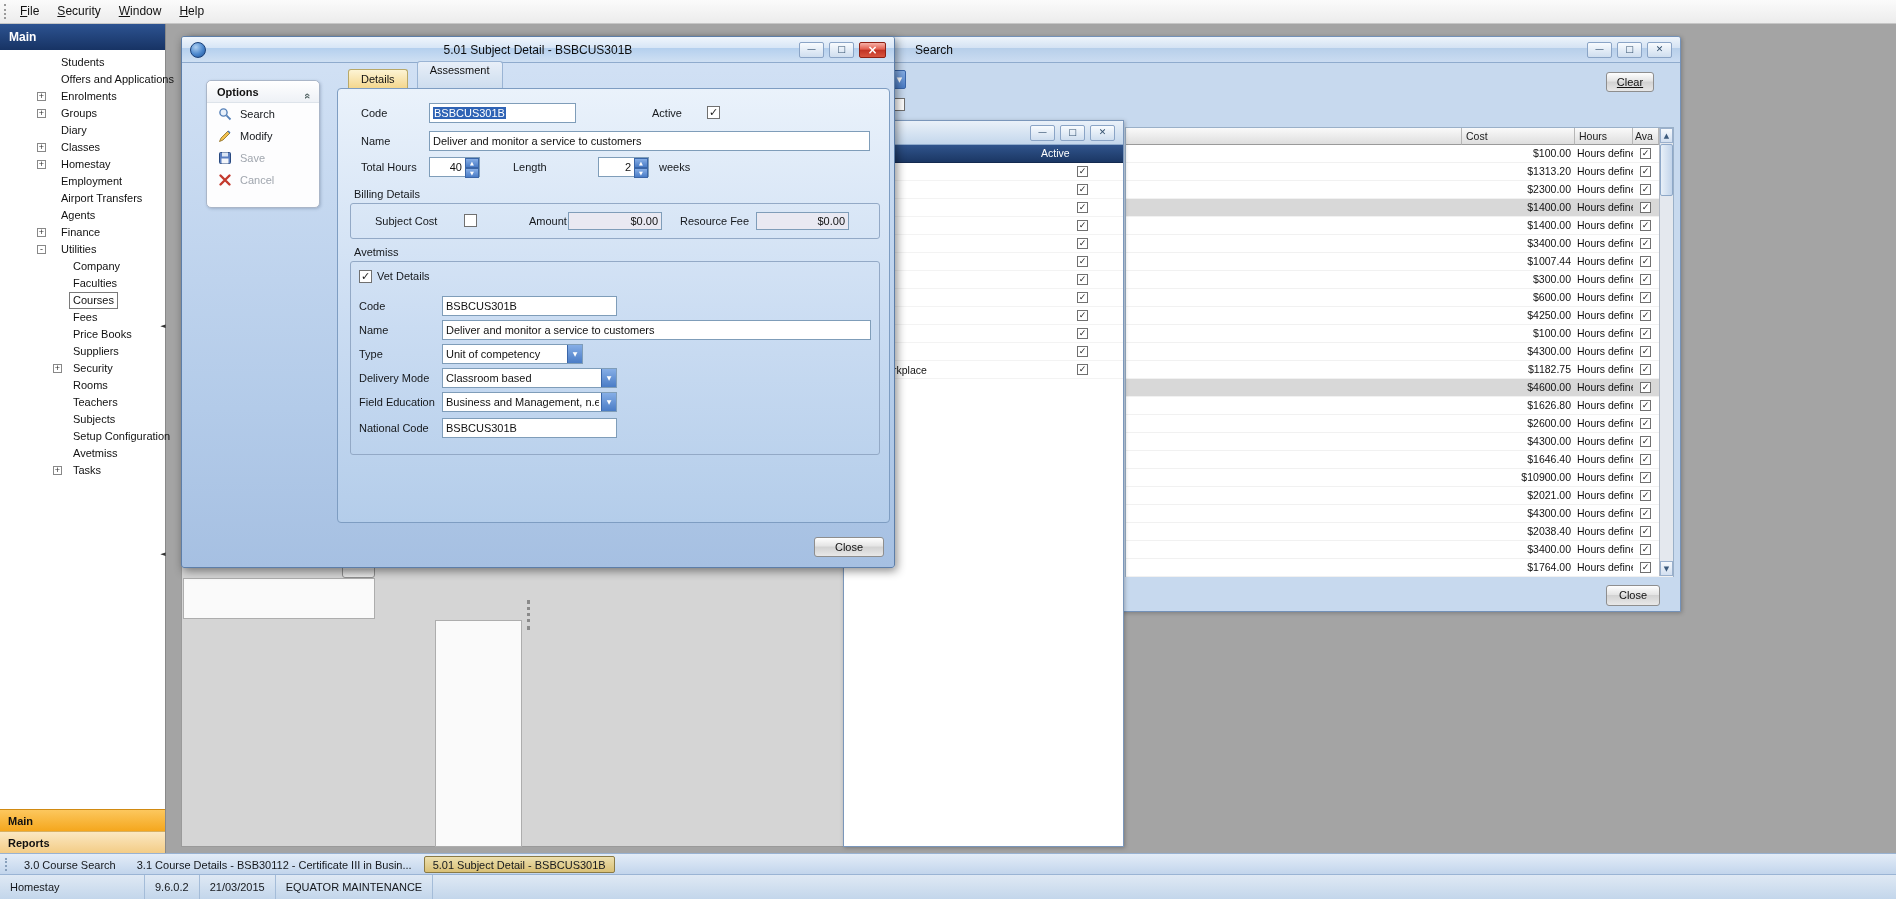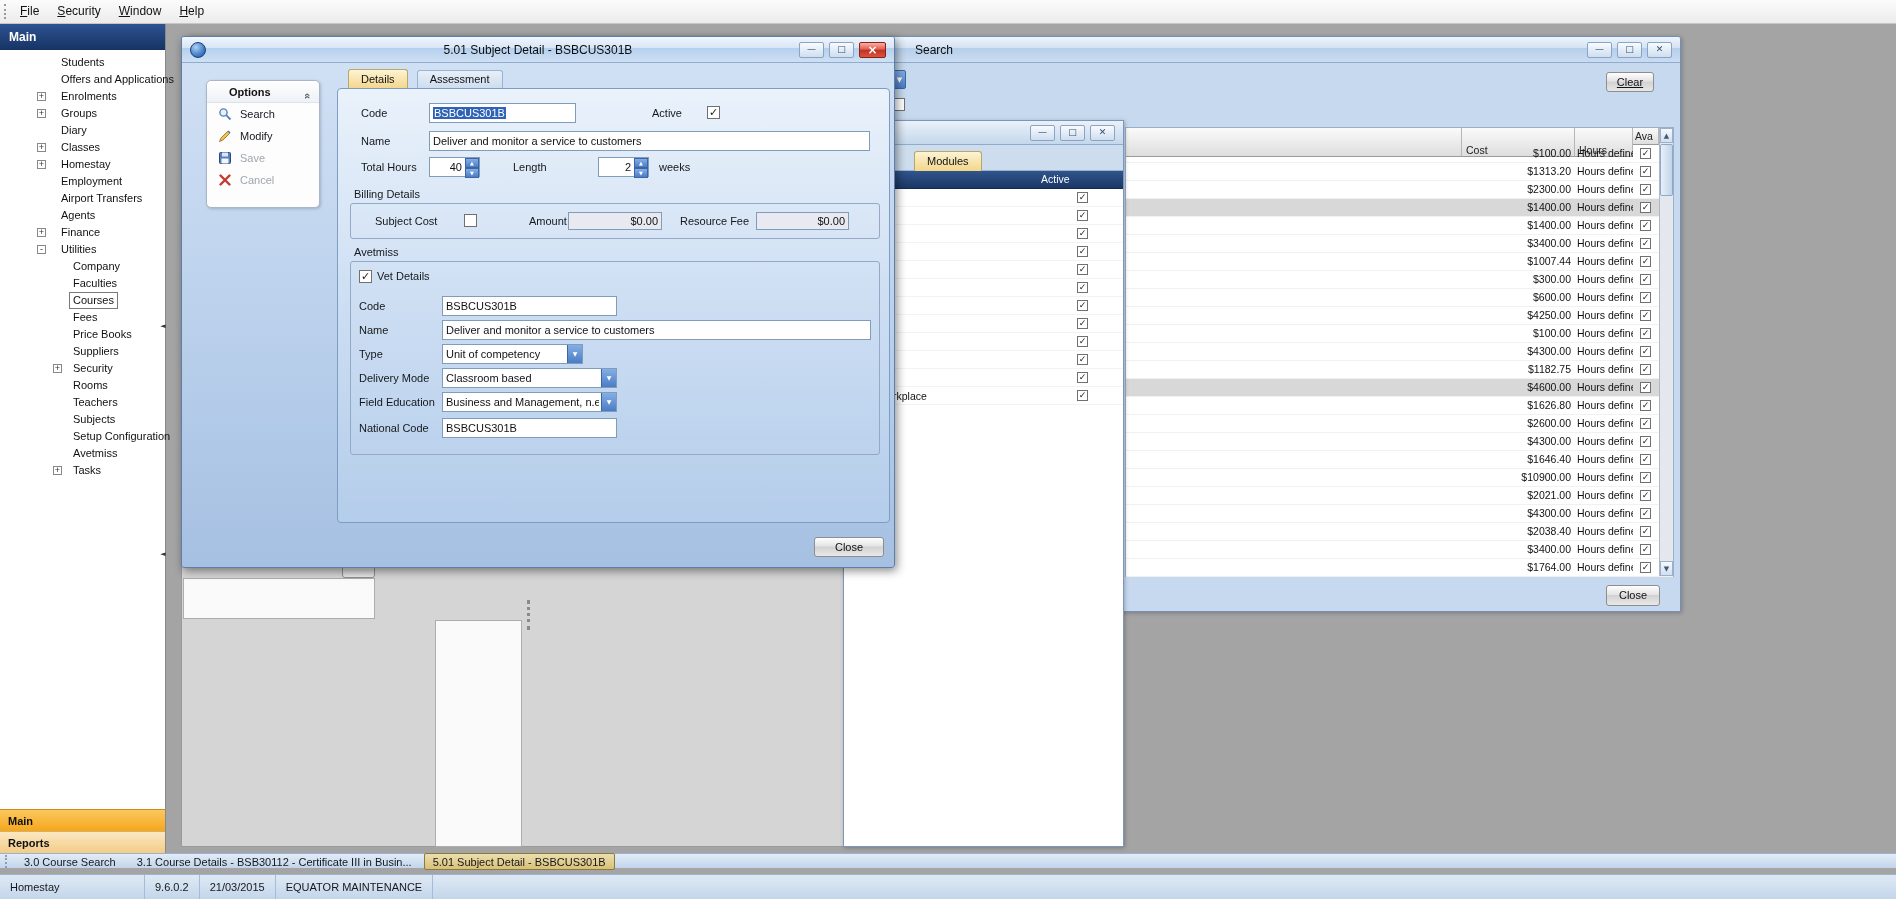--- a/index.html
+++ b/index.html
@@ -48,34 +48,34 @@
 .wbtn.close-red { background:linear-gradient(#f6b1a8,#e25d4e 45%,#c03223 50%,#d8543f);
   border-color:#8d2014; color:#fff; font-size:12px; font-weight:bold; width:27px; line-height:14px; }
 .btn { background:linear-gradient(180deg,#fefefe,#e4e4e4 45%,#d2d2d2 50%,#e8e8e8);
   border:1px solid #8e8e8e; border-radius:3px; font-size:11px; color:#111; text-align:center; }
 .checkbox { position:absolute; width:13px; height:13px; background:#fff; border:1px solid #707070;
   font-size:11px; line-height:11px; text-align:center; color:#1a1a1a; }
 .checkbox.small { width:11px; height:11px; font-size:9px; line-height:9px; }
 .checkbox.checked::after { content:"✓"; font-weight:bold; }
 .tab { height:20px; line-height:19px; padding:0 12px; font-size:11px; border:1px solid #b8a868;
   border-bottom:none; border-radius:3px 3px 0 0; background:linear-gradient(#fdf4d4,#f3d58a); }
-.tab.inactive { background:linear-gradient(#e8eff8,#ccdcee); border-color:#9ab4d4; height:19px; line-height:16px; }
+.tab.inactive { background:linear-gradient(#e8eff8,#ccdcee); border-color:#9ab4d4; height:28px; line-height:16px; }
 
 
 .search-win { position:absolute; left:187px; top:36px; width:1494px; height:576px; z-index:10;
   background:#c7d9ee; border:1px solid #7391b8; border-radius:3px 3px 0 0; box-shadow:1px 1px 4px rgba(0,0,0,.25); }
 .clear-btn { position:absolute; left:1418px; top:35px; width:48px; height:20px; line-height:18px; text-decoration:underline; }
 .combo-frag { position:absolute; left:705px; top:33px; width:13px; height:19px; color:#fff;
   background:linear-gradient(#85aee6,#4a7cc6); border:1px solid #3a66a8; border-radius:2px;
   font-size:7px; text-align:center; line-height:18px; font-family:"DejaVu Sans",sans-serif; }
 .cb-frag { left:704px; top:61px; }
 .grid { position:absolute; left:937px; top:90px; width:549px; height:450px; background:#fff; border:1px solid #9ab0c8; }
 .grid-header { display:flex; height:17px; }
 .hcell { background:linear-gradient(#fafafa,#dedede); border-right:1px solid #b6b6b6;
-  border-bottom:1px solid #9a9a9a; font-size:10.5px; line-height:16px; padding:14px 4px; color:#222; }
+  border-bottom:1px solid #9a9a9a; font-size:10.5px; line-height:16px; padding:0 4px; color:#222; }
 .hcell.name{width:336px} .hcell.cost{width:113px} .hcell.hours{width:58px} .hcell.ava{width:26px;padding:0 2px;}
 .grid-row { display:flex; height:18px; background:#fff; border-bottom:1px solid #f1f1f1; }
 .grid-row.shaded { background:#d8d8d8; }
 .cell { font-size:10.5px; line-height:17px; overflow:hidden; white-space:nowrap; }
 .cell.name{width:336px} .cell.cost{width:113px;text-align:right;padding-right:4px;}
 .cell.hours{width:58px;padding-left:2px;} .cell.ava{width:26px;position:relative;}
 .cell.ava .checkbox { left:7px; top:3px; }
 .vscroll { position:absolute; right:0; top:0; bottom:0; width:14px; background:#e4e8ee; border-left:1px solid #b0b8c4; }
 .sarrow { position:absolute; left:0; right:0; height:15px; font-size:7px; text-align:center; line-height:14px;
   color:#3c5a7c; background:linear-gradient(#f6f9fc,#d2dff0); border:1px solid #9ab0cc; font-family:"DejaVu Sans",sans-serif; }
@@ -108,21 +108,21 @@
 
 
 .dialog { position:absolute; left:181px; top:36px; width:714px; height:532px; z-index:40;
   background:linear-gradient(180deg,#d3e2f5,#b3cbe9 70%,#a6c0e2); border:1px solid #5d7ea8;
   border-radius:3px; box-shadow:2px 3px 10px rgba(0,0,0,.45); }
 .dialog .titlebar { background:linear-gradient(180deg,#f0f6fc 0%,#d6e5f6 45%,#b5d0ee 46%,#cfe0f3 100%); }
 .dlg-icon { position:absolute; left:8px; top:5px; width:16px; height:16px; border-radius:50%;
   background:radial-gradient(circle at 35% 30%, #aed0f2, #4a86cc 55%, #1d4f92); border:1px solid #1a4078; }
 .options-panel { position:absolute; left:24px; top:43px; width:114px; height:128px;
   background:#fdfdfe; border:1px solid #aab6c8; border-radius:5px; box-shadow:1px 1px 3px rgba(40,60,90,.25); }
-.op-header { height:22px; line-height:22px; padding-left:22px; font-weight:bold; font-size:11px;
+.op-header { height:22px; line-height:22px; padding-left:10px; font-weight:bold; font-size:11px;
   border-bottom:1px solid #dde3ea; background:linear-gradient(#ffffff,#eef1f6); border-radius:5px 5px 0 0; position:relative; }
 .op-chevron { position:absolute; right:8px; top:4px; transform:rotate(90deg); font-size:11px; color:#566; }
 .op-item { height:22px; position:relative; }
 .op-icon { position:absolute; left:11px; top:4px; width:14px; height:14px; }
 .op-label { position:absolute; left:33px; line-height:22px; font-size:11px; color:#15181c; }
 .op-item.disabled .op-label { color:#a0a6ae; }
 .tabs { position:absolute; left:166px; top:33px; height:19px; display:flex; gap:9px; align-items:flex-end; }
 .form-panel { position:absolute; left:155px; top:51px; width:553px; height:435px;
   background:linear-gradient(180deg,#eaf2fb 0%,#cadcf2 55%,#b4cdea 100%);
   border:1px solid #7e9dc2; border-radius:4px; }
@@ -158,21 +158,21 @@
 .cb-vet{left:8px;top:8px;} .a-vet{left:26px;top:4px;}
 .a-code{left:8px;top:34px;} .a-code-in{left:91px;top:34px;width:175px;}
 .a-name{left:8px;top:58px;} .a-name-in{left:91px;top:58px;width:429px;}
 .a-type{left:8px;top:82px;} .a-type-in{left:91px;top:82px;width:141px;}
 .a-del{left:8px;top:106px;} .a-del-in{left:91px;top:106px;width:175px;}
 .a-fed{left:8px;top:130px;} .a-fed-in{left:91px;top:130px;width:175px;}
 .a-nat{left:8px;top:156px;} .a-nat-in{left:91px;top:156px;width:175px;}
 .dlg-close { position:absolute; left:632px; top:500px; width:70px; height:20px; line-height:18px; }
 
 
-.taskbar { position:absolute; left:0; top:853px; width:1896px; height:15px; z-index:70;
+.taskbar { position:absolute; left:0; top:853px; width:1896px; height:21px; z-index:70;
   background:linear-gradient(#e3ecf7,#c2d5ec); border-top:1px solid #98b2d2; display:flex; align-items:center; }
 .task-grip { width:5px; height:13px; border-left:2px dotted #88a0bc; margin:0 5px; }
 .task-tabs { display:flex; align-items:center; }
 .task-tab { height:17px; line-height:16px; padding:0 8px; font-size:11px; margin-right:3px;
   color:#15181c; border:1px solid transparent; white-space:nowrap; }
 .task-tab.active { background:linear-gradient(#ecdfae,#d9c076); border:1px solid #8a7a44; border-radius:2px; }
 .statusbar { position:absolute; left:0; top:874px; width:1896px; height:25px; z-index:70;
   background:linear-gradient(#dfe9f4,#c3d6eb); border-top:1px solid #9ab4d4; display:flex; font-size:11px; }
 .status-seg { padding:0 10px; line-height:24px; color:#15181c; border-right:1px solid #a4bcd8; height:100%; }
 .status-seg.first { width:145px; }
@@ -514,23 +514,20 @@
 <div class="splitter-grip"></div>
 
 <div class="modules-win">
   <div class="titlebar">
     <span class="winbtns">
       <span class="wbtn">—</span>
       <span class="wbtn">□</span>
       <span class="wbtn">✕</span>
     </span>
   </div>
-  <div class="tabrow">
-    <div class="tab">Modules</div>
-  </div>
   <div class="m-header">Active</div>
   <div class="m-body">
       <div class="m-row">
         <span class="m-label"></span>
         <span class="checkbox small checked"></span>
       </div>
       <div class="m-row">
         <span class="m-label"></span>
         <span class="checkbox small checked"></span>
       </div>

